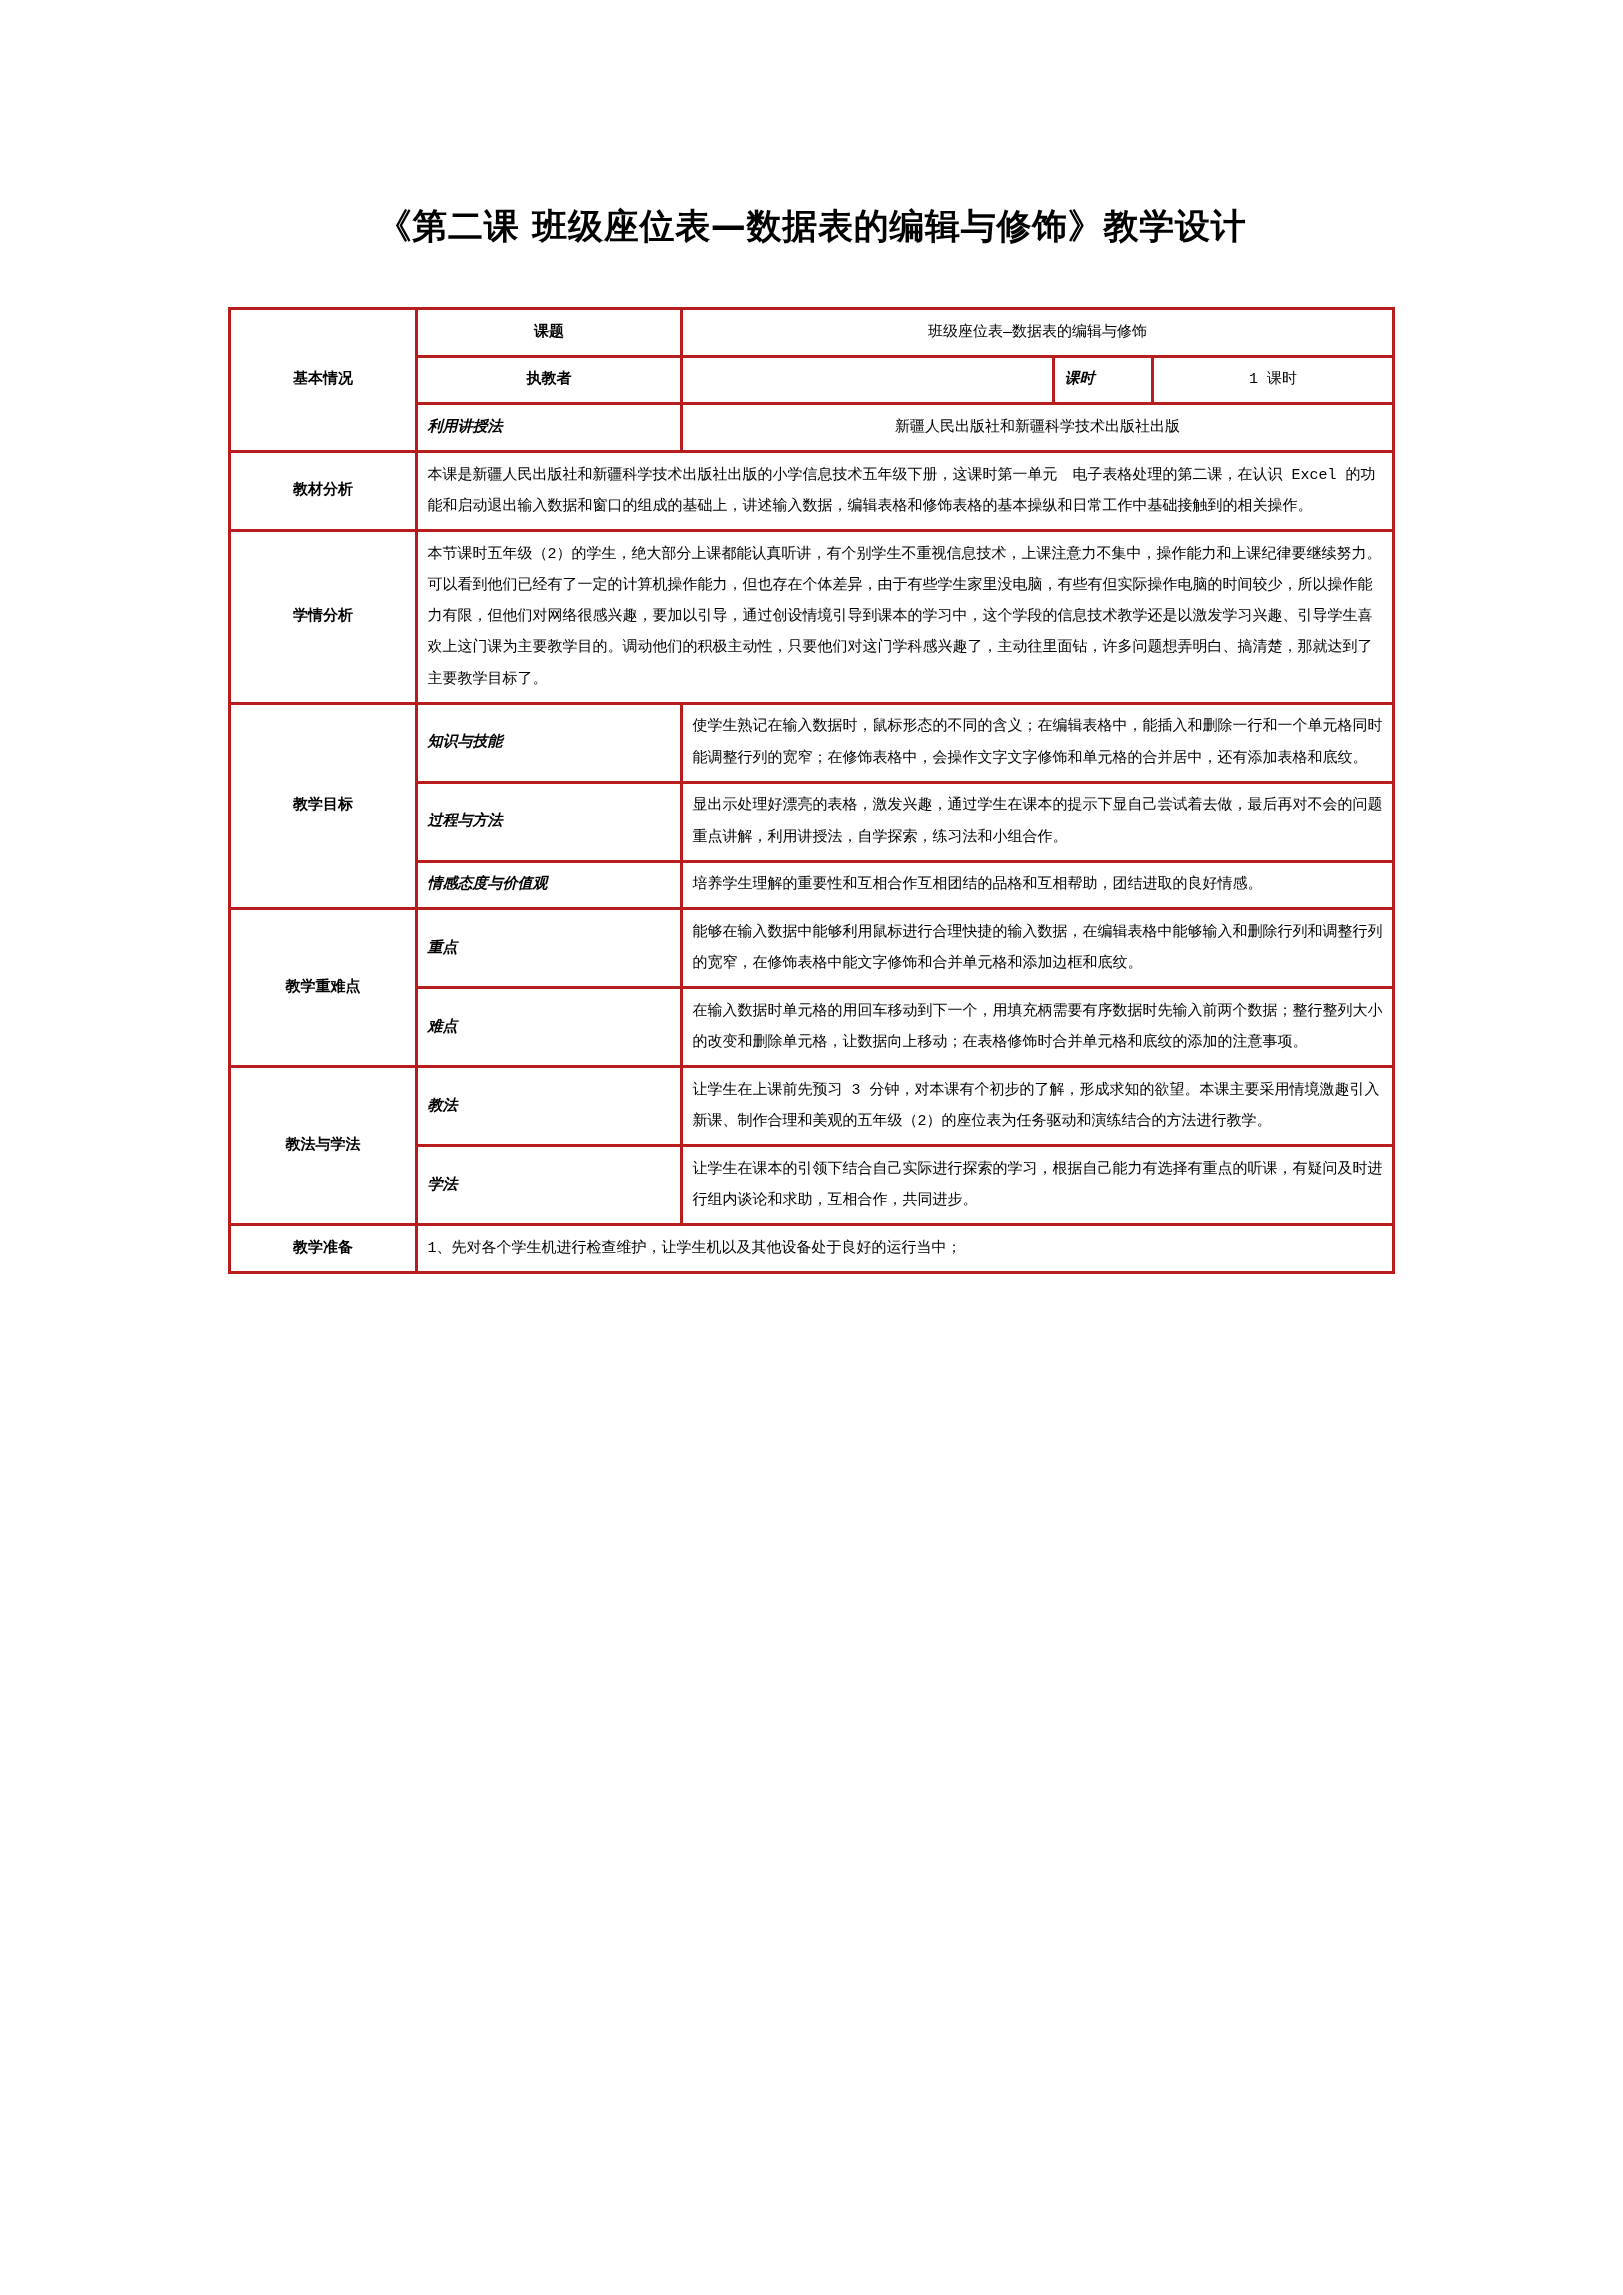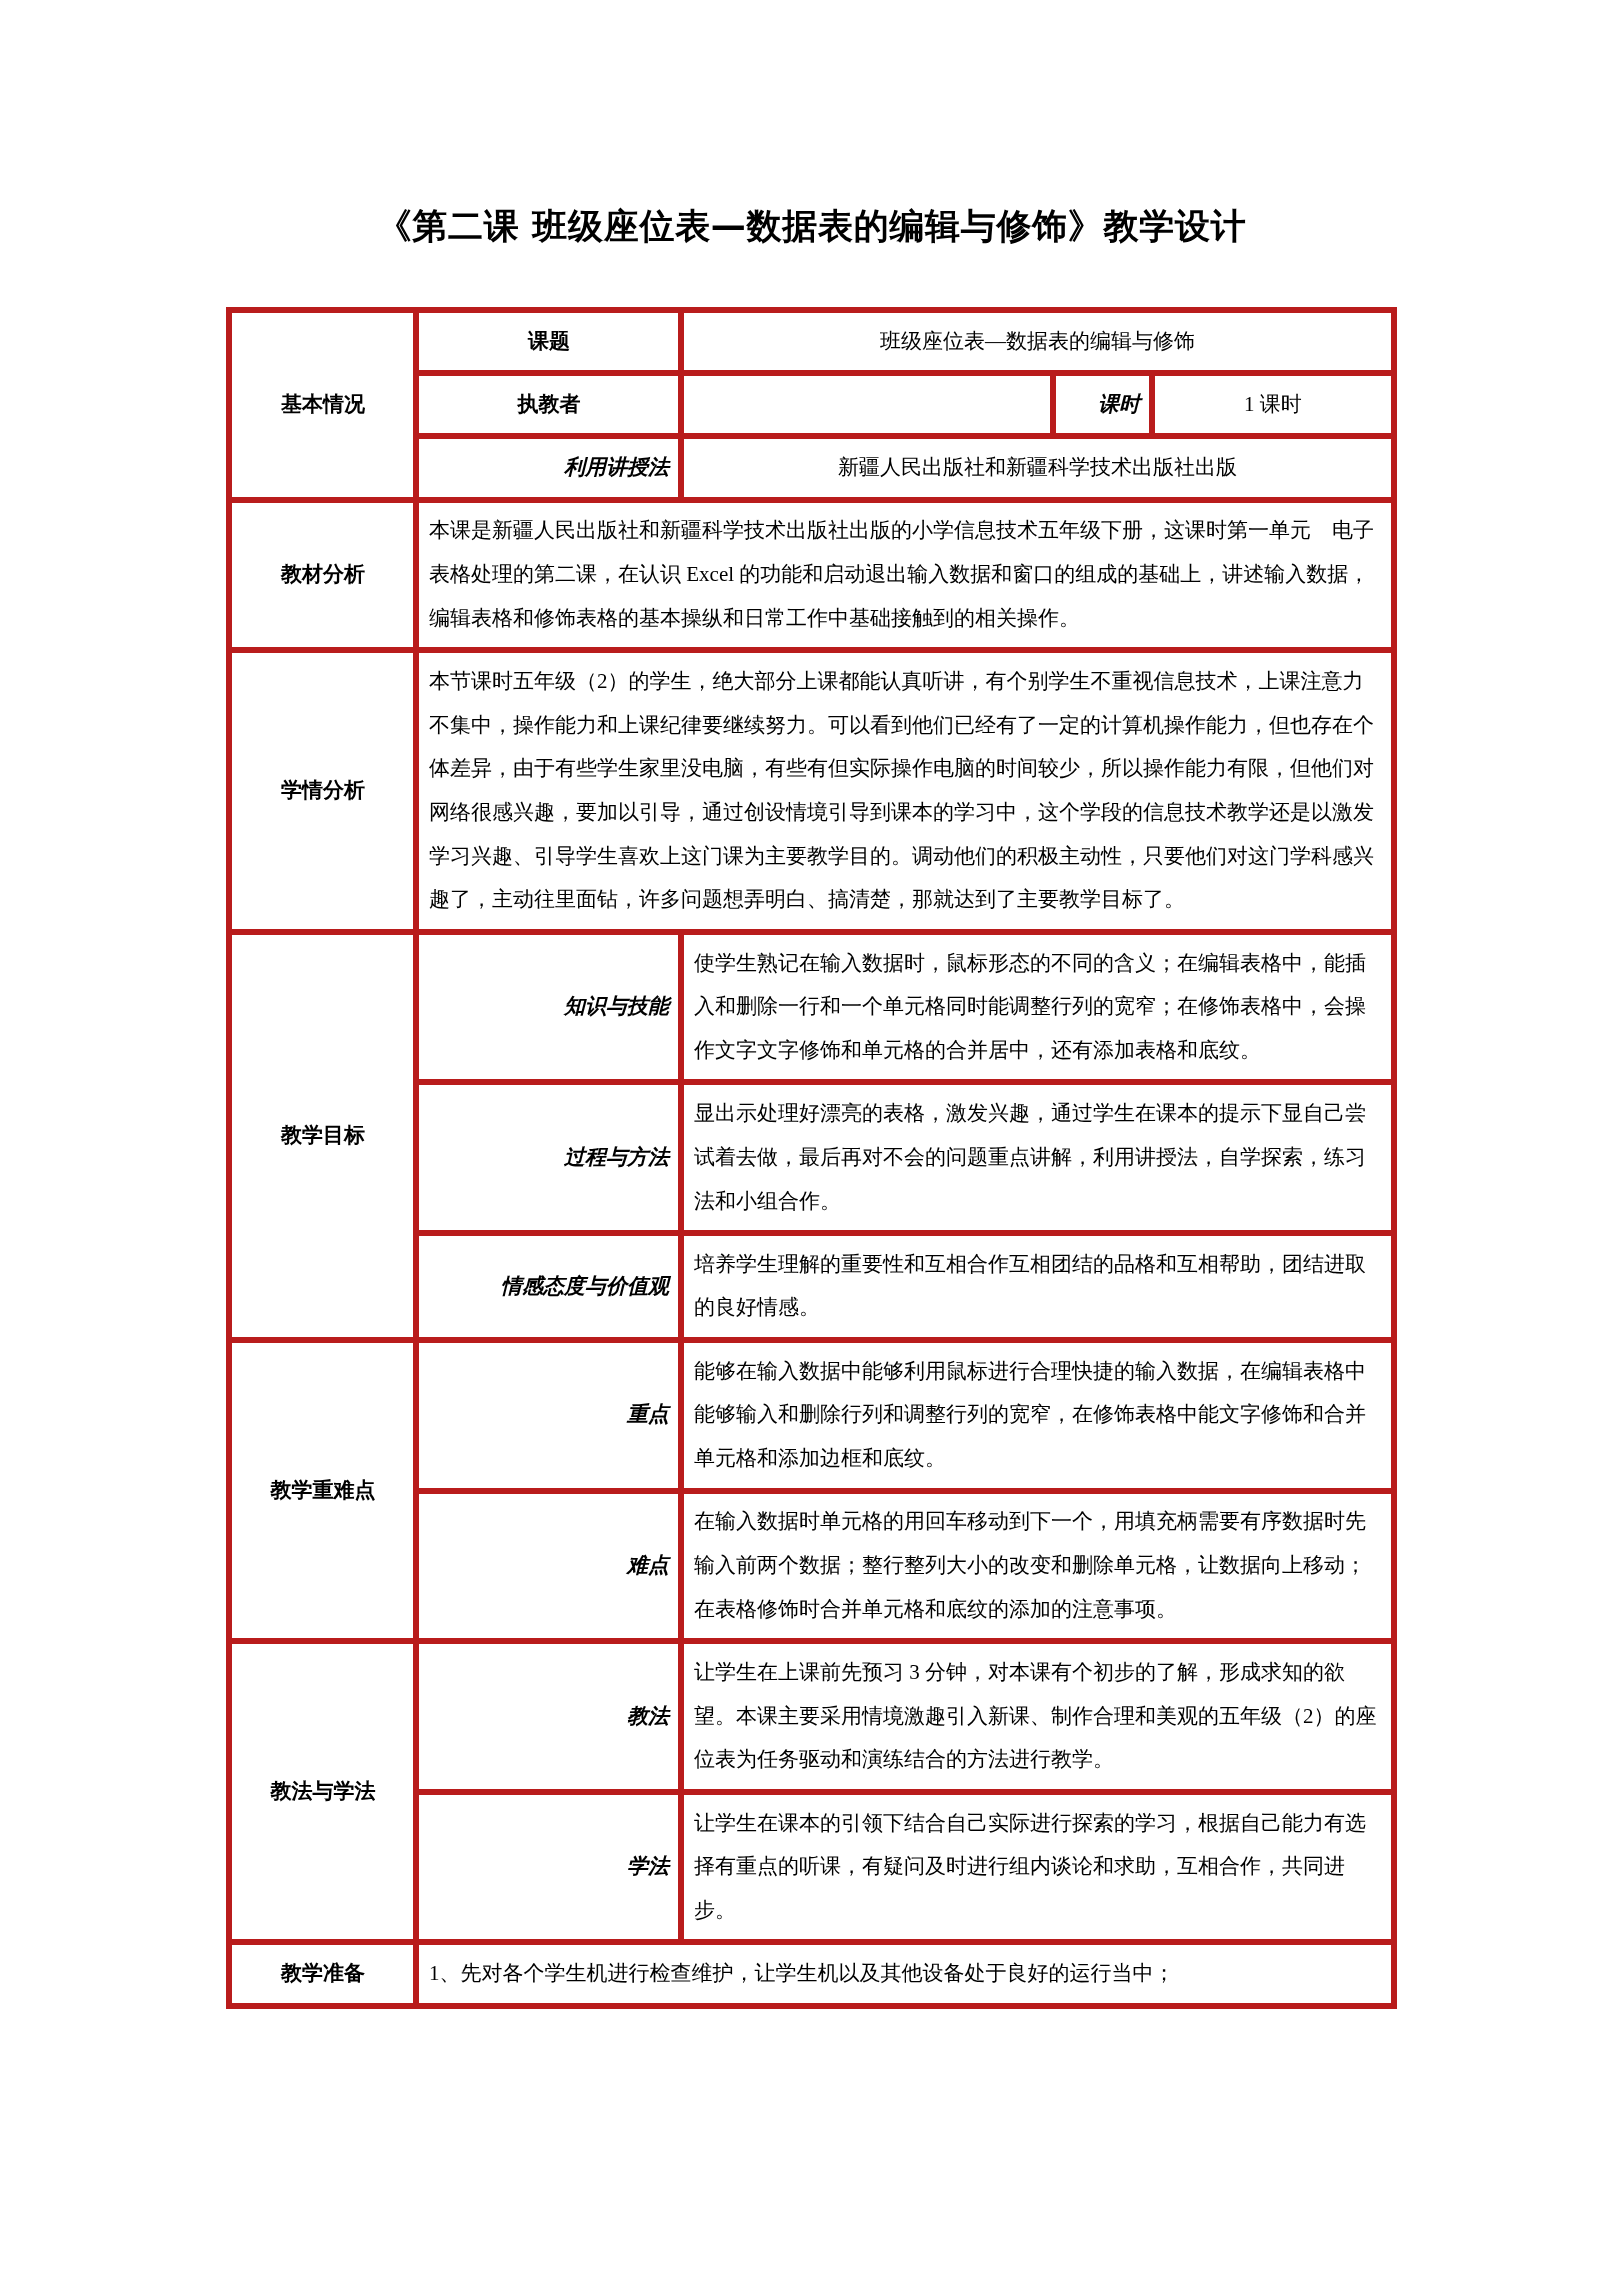--- a/index.html
+++ b/index.html
@@ -32,44 +32,44 @@
   }
 
   table.lesson {
     border-collapse: collapse;
     width: 1163px;
     margin: 0 auto;
     margin-top: 58px;
     table-layout: fixed;
   }
   table.lesson td {
-    border: 6px solid #b91c1c;
+    border: 3px solid #b91c1c;
     padding: 6.8px 9.5px;
     vertical-align: middle;
-    font-size: 21px;
+    font-size: 15px;
     line-height: 2.08;
-    font-family: Liberation Serif, serif;
+    font-family: Liberation Mono, monospace;
   }
 
   
   td.sec-label {
     font-family: "DejaVu Sans", "Liberation Sans", sans-serif;
     font-weight: bold;
     text-align: center;
     font-size: 24.5px;
     line-height: 1.4;
     padding: 5.5px 2.7px;
     border-radius: 24px;
   }
   
   td.sub-label {
     font-family: "DejaVu Sans", "Liberation Sans", sans-serif;
     font-weight: bold;
     font-style: italic;
-    text-align: right;
+    text-align: left;
     font-size: 23px;
     line-height: 1.5;
     padding: 5.5px 4.1px;
   }
   td.head-label {
     font-family: "DejaVu Sans", "Liberation Sans", sans-serif;
     font-weight: bold;
     text-align: center;
     font-size: 24.5px;
     padding: 5.5px 4.1px;

